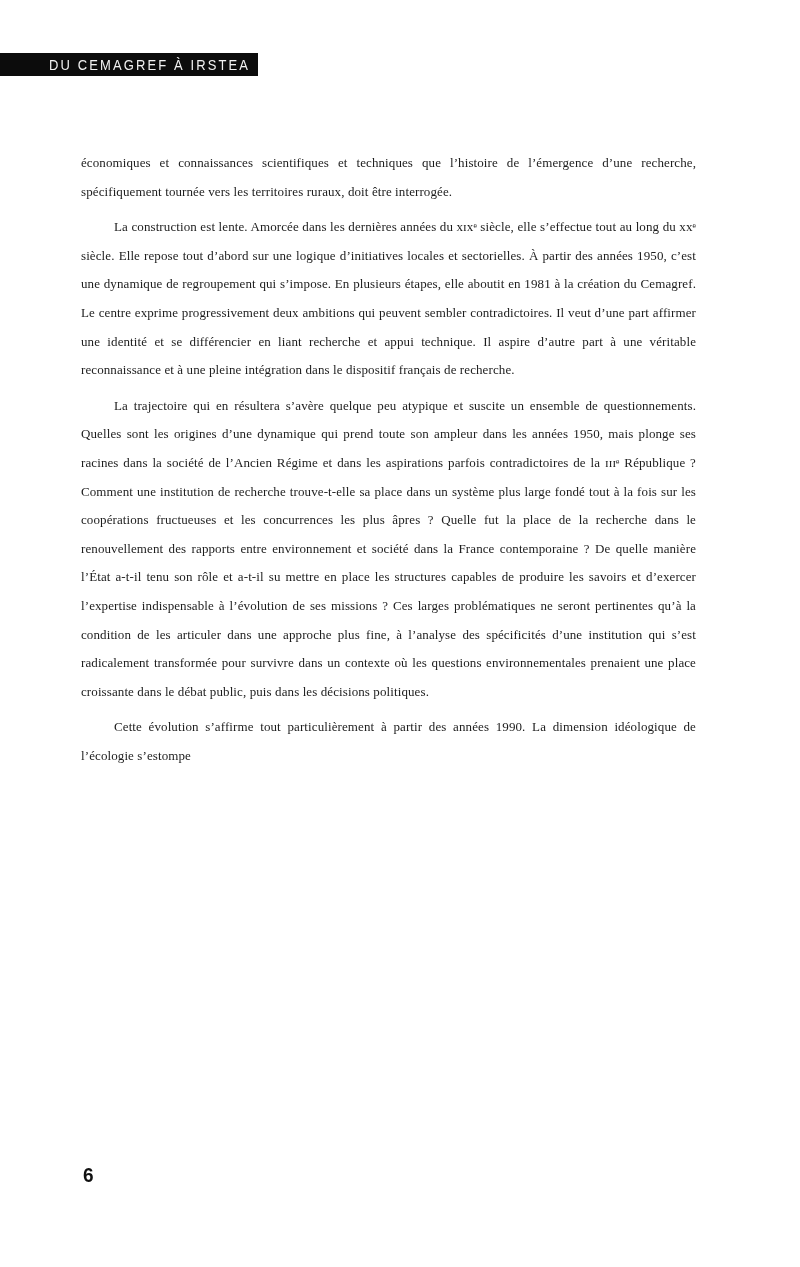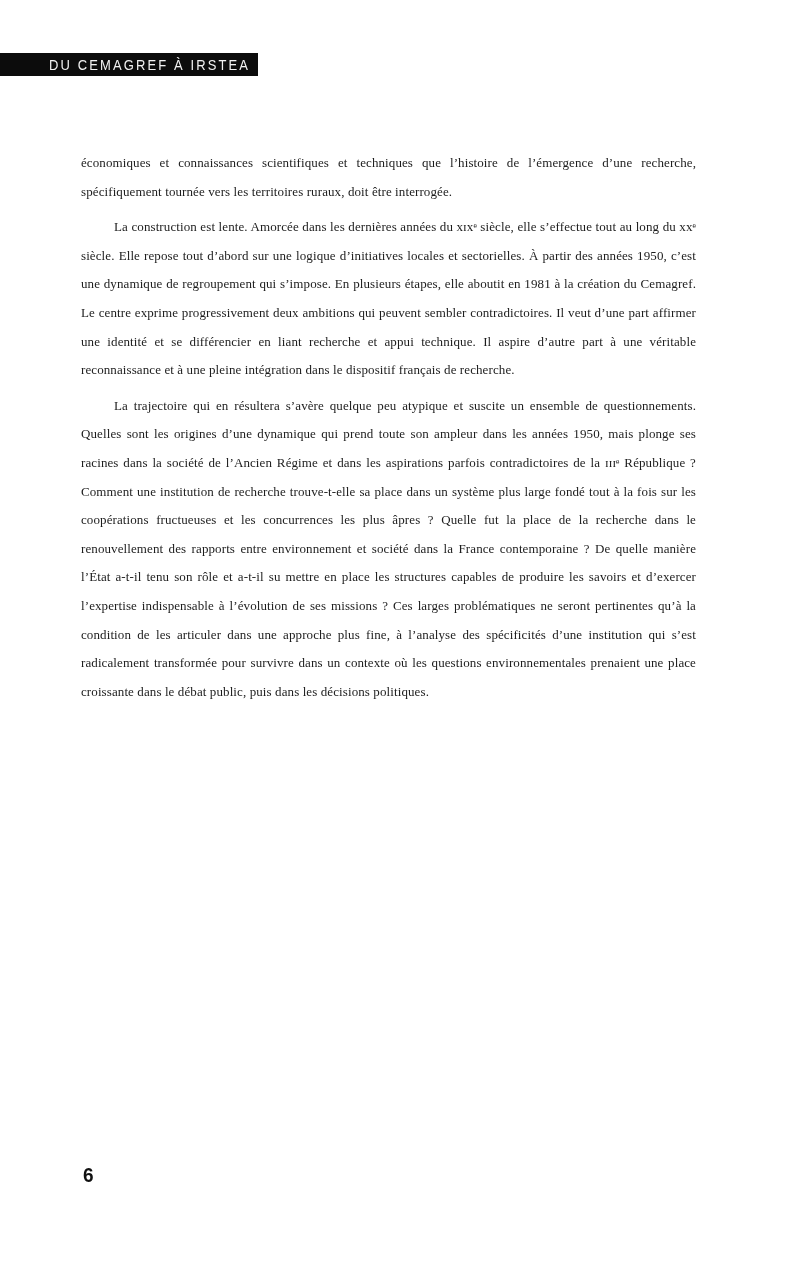--- a/index.html
+++ b/index.html
@@ -82,19 +82,20 @@
   <header>
     <div class="banner">
       <span class="banner-label">DU CEMAGREF À IRSTEA</span>
     </div>
   </header>
 
   <main class="text-block">
     <p class="para no-indent">économiques et connaissances scientifiques et techniques que l’histoire de l’émergence d’une recherche, spécifiquement tournée vers les territoires ruraux, doit être interrogée.</p>
     <p class="para">La construction est lente. Amorcée dans les dernières années du xɪxᵉ siècle, elle s’effectue tout au long du xxᵉ siècle. Elle repose tout d’abord sur une logique d’initiatives locales et sectorielles. À partir des années 1950, c’est une dynamique de regroupement qui s’impose. En plusieurs étapes, elle aboutit en 1981 à la création du Cemagref. Le centre exprime progressivement deux ambitions qui peuvent sembler contradictoires. Il veut d’une part affirmer une identité et se différencier en liant recherche et appui technique. Il aspire d’autre part à une véritable reconnaissance et à une pleine intégration dans le dispositif français de recherche.</p>
     <p class="para">La trajectoire qui en résultera s’avère quelque peu atypique et suscite un ensemble de questionnements. Quelles sont les origines d’une dynamique qui prend toute son ampleur dans les années 1950, mais plonge ses racines dans la société de l’Ancien Régime et dans les aspirations parfois contradictoires de la ɪɪɪᵉ République ? Comment une institution de recherche trouve-t-elle sa place dans un système plus large fondé tout à la fois sur les coopérations fructueuses et les concurrences les plus âpres ? Quelle fut la place de la recherche dans le renouvellement des rapports entre environnement et société dans la France contemporaine ? De quelle manière l’État a-t-il tenu son rôle et a-t-il su mettre en place les structures capables de produire les savoirs et d’exercer l’expertise indispensable à l’évolution de ses missions ? Ces larges problématiques ne seront pertinentes qu’à la condition de les articuler dans une approche plus fine, à l’analyse des spécificités d’une institution qui s’est radicalement transformée pour survivre dans un contexte où les questions environnementales prenaient une place croissante dans le débat public, puis dans les décisions politiques.</p>
+    <p class="para">Cette évolution s’affirme tout particulièrement à partir des années 1990. La dimension idéologique de l’écologie s’estompe</p>
   </main>
 
   <footer>
     <span class="folio">6</span>
   </footer>
 
 </div>
 
 </body></html>

